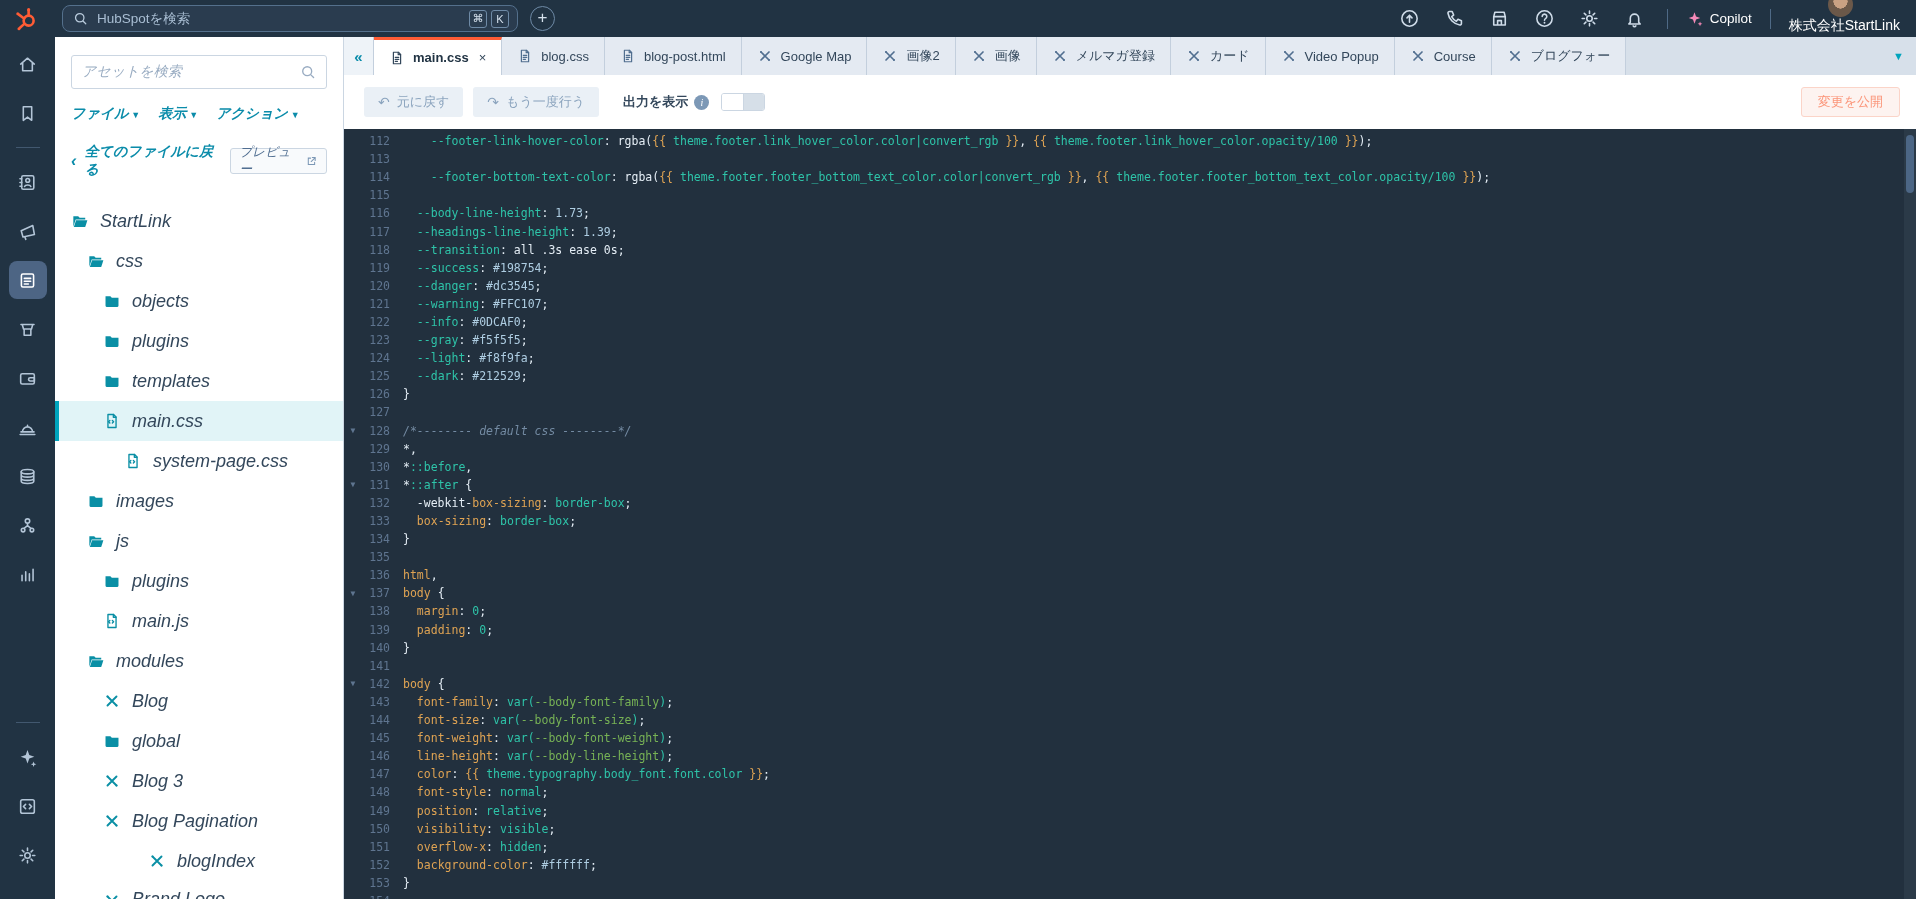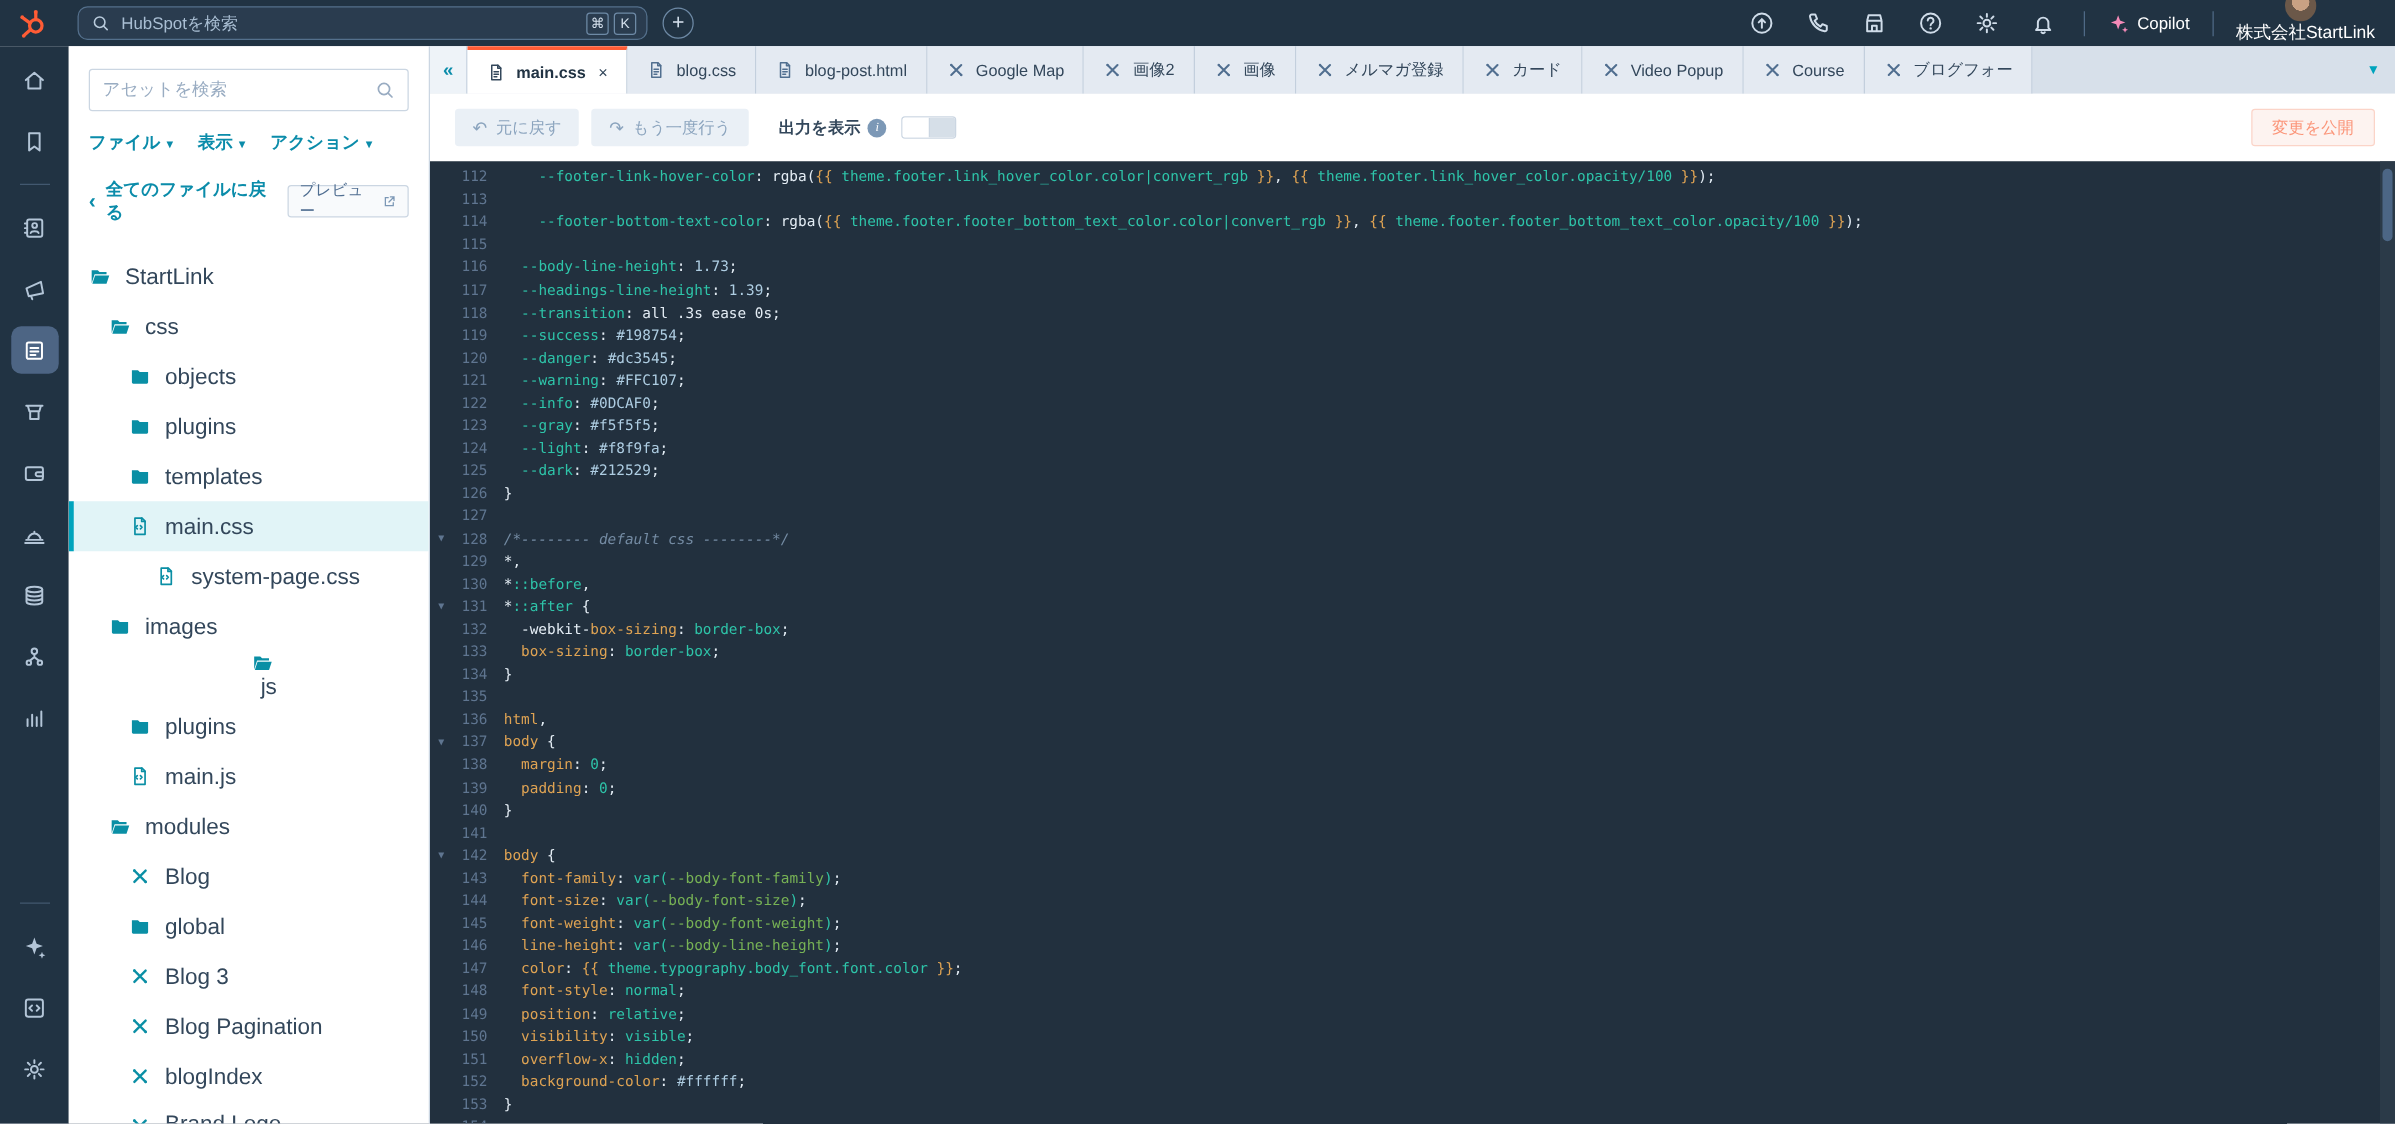--- a/index.html
+++ b/index.html
@@ -36,21 +36,21 @@
   .main-row { display:flex; height:862px; }
   
   .rail { width:55px; background:#213343; display:flex; flex-direction:column; align-items:center; padding:8px 0 14px; }
   .rail-item { width:38px; height:38px; border-radius:8px; display:flex; align-items:center; justify-content:center;
     color:#b3c5d7; margin-bottom:11px; cursor:pointer; flex:0 0 auto; }
   .rail-item svg { width:21px; height:21px; }
   .rail-item.active { background:#4d6584; color:#ffffff; }
   .rail-div { width:24px; height:1px; background:#42586f; margin:4px 0 15px; flex:0 0 auto; }
   .rail-spacer { flex:1; }
   
-  .sidebar { width:289px; background:#fff; border-right:1px solid #cbd6e2; padding:18px 0 0; overflow:hidden; }
+  .sidebar { width:289px; background:#fff; border-right:1px solid #cbd6e2; padding:18px 0 0; overflow:hidden;font-style:italic; }
   .sb-pad { padding:0 16px; }
   .asearch { height:34px; border:1px solid #cbd6e2; border-radius:3px; display:flex; align-items:center;
     padding:0 10px; color:#99acc2; }
   .asearch .ph { flex:1; font-size:14px; color:#99acc2; }
   .asearch .sicon { width:16px; height:16px; color:#99acc2; }
   .sb-menus { display:flex; gap:18px; margin:16px 0 20px; }
   .sb-menu { color:#0b8caa; font-weight:bold; font-size:14px; cursor:pointer; }
   .sb-menu .caret { font-size:9px; margin-left:3px; }
   .backrow { display:flex; align-items:center; margin-bottom:22px; }
   .backrow .chev { color:#0b8caa; font-size:17px; margin-right:8px; font-weight:bold; }
@@ -351,21 +351,21 @@
                 <path d="M11.5 2.8v3h3M7.6 12.3l-1.4-1.4 1.4-1.4M10.4 12.3l1.4-1.4-1.4-1.4"></path>
               </svg></span>
             <span>system-page.css</span>
           </div>
           <div class="trow" style="padding-left: 28px;">
             <span class="ticon"><svg viewBox="0 0 20 20" fill="currentColor">
                 <path d="M2.8 4.6h5.4L9.8 6.3h7.4v9.1a1.2 1.2 0 0 1-1.2 1.2H4a1.2 1.2 0 0 1-1.2-1.2z"></path>
               </svg></span>
             <span>images</span>
           </div>
-          <div class="trow" style="padding-left: 28px; flex-direction: column;">
+          <div class="trow" style="padding-left: 28px;">
             <span class="ticon"><svg viewBox="0 0 20 20" fill="currentColor">
                 <path d="M2.6 4.6h5.4L9.6 6.3h6.2v2H5.2l-2.6 8z"></path>
                 <path d="M5.6 9.3h12.6l-2.4 7.3H3.2z"></path>
               </svg></span>
             <span>js</span>
           </div>
           <div class="trow" style="padding-left: 44px;">
             <span class="ticon"><svg viewBox="0 0 20 20" fill="currentColor">
                 <path d="M2.8 4.6h5.4L9.8 6.3h7.4v9.1a1.2 1.2 0 0 1-1.2 1.2H4a1.2 1.2 0 0 1-1.2-1.2z"></path>
               </svg></span>
@@ -408,21 +408,21 @@
             <span>Blog 3</span>
           </div>
           <div class="trow" style="padding-left: 44px;">
             <span class="ticon"><svg viewBox="0 0 20 20" fill="none" stroke="currentColor" stroke-width="2.1" stroke-linecap="round">
                 <path d="M5 5l10 10M15 5L5 15"></path>
                 <circle cx="5" cy="5" r="1.2" fill="currentColor" stroke="none"></circle>
                 <circle cx="15" cy="15" r="1.2" fill="currentColor" stroke="none"></circle>
               </svg></span>
             <span>Blog Pagination</span>
           </div>
-          <div class="trow" style="padding-left: 44px;">
+          <div class="trow" style="padding-left: 44px; margin-left: 45px;">
             <span class="ticon"><svg viewBox="0 0 20 20" fill="none" stroke="currentColor" stroke-width="2.1" stroke-linecap="round">
                 <path d="M5 5l10 10M15 5L5 15"></path>
                 <circle cx="5" cy="5" r="1.2" fill="currentColor" stroke="none"></circle>
                 <circle cx="15" cy="15" r="1.2" fill="currentColor" stroke="none"></circle>
               </svg></span>
             <span>blogIndex</span>
           </div>
           <div class="trow" style="padding-left: 44px;">
             <span class="ticon"><svg viewBox="0 0 20 20" fill="none" stroke="currentColor" stroke-width="2.1" stroke-linecap="round">
                 <path d="M5 5l10 10M15 5L5 15"></path>

